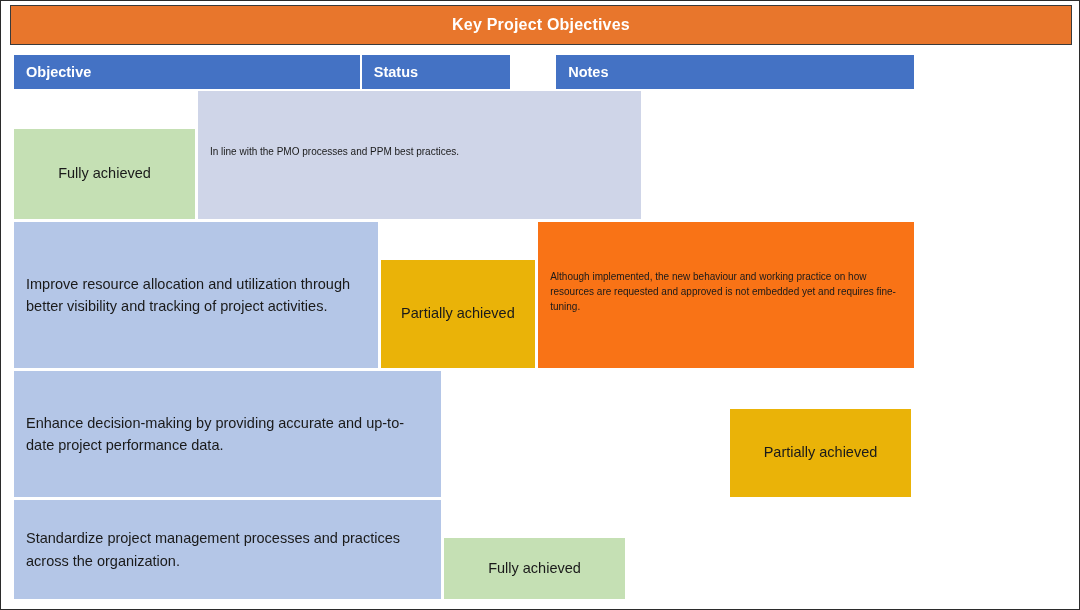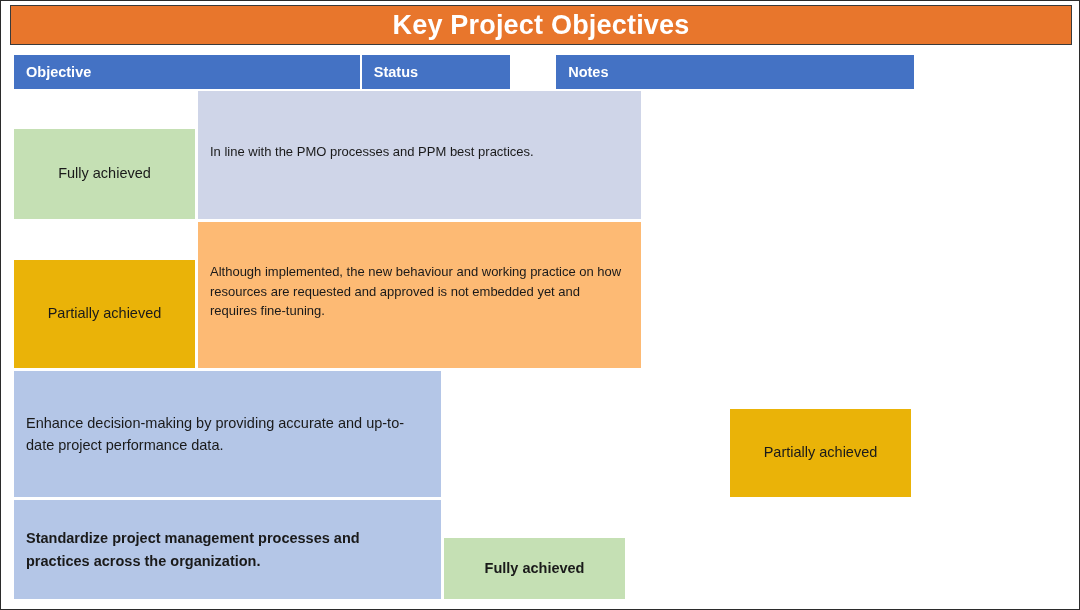--- a/index.html
+++ b/index.html
@@ -34,21 +34,21 @@
     height: 40px;
     background: #E8762C;
     border: 1px solid #3a3a3a;
     box-sizing: border-box;
     display: flex;
     align-items: center;
     justify-content: center;
   }
   .title-text {
     color: #ffffff;
-    font-size: 27px;
+    font-size: 16px;
     font-weight: bold;
     letter-spacing: 0.2px;
     line-height: 1;
   }
 
   
   .table {
     position: absolute;
     left: 13px;
     top: 54px;
@@ -107,35 +107,35 @@
     line-height: 1.5;
     text-align: center;
     border-right: 3px solid #ffffff;
     padding: 6px 8px;
     margin-top: 38px;
   }
   .cell-notes {
     display: flex;
     align-items: center;
     padding: 3px 14px 10px 12px;
-    font-size: 13px;
+    font-size: 10px;
     line-height: 1.52;
   }
 
   .status-green  { background: #C5E0B4; }
   .status-yellow { background: #eab308; }
 
   .notes-dark  { background: #CFD5E8; }
-  .notes-light { background: #fdba74; }
+  .notes-light { background: #f97316; }
 
   
   .h-r1 { height: 128px; }
   .h-r2 { height: 146px; }
   .h-r3 { height: 126px; justify-content: space-between; }
-  .h-r4 { height: 99px; font-weight: bold; }
+  .h-r4 { height: 99px; }
 </style>
 </head>
 <body>
 
 <div class="page">
 
   <div class="title-bar">
     <span class="title-text">Key Project Objectives</span>
   </div>
 
@@ -146,20 +146,21 @@
       <div class="cell col-status head-cell">Status</div>
       <div class="cell col-notes head-cell last">Notes</div>
     </div>
 
     <div class="row body-row h-r1">
       <div class="cell col-status cell-status status-green">Fully achieved</div>
       <div class="cell col-notes cell-notes notes-dark">In line with the PMO processes and PPM best practices.</div>
     </div>
 
     <div class="row body-row h-r2">
+      <div class="cell col-objective cell-objective">Improve resource allocation and utilization through better visibility and tracking of project activities.</div>
       <div class="cell col-status cell-status status-yellow">Partially achieved</div>
       <div class="cell col-notes cell-notes notes-light">Although implemented, the new behaviour and working practice on how resources are requested and approved is not embedded yet and requires fine-tuning.</div>
     </div>
 
     <div class="row body-row h-r3">
       <div class="cell col-objective cell-objective">Enhance decision-making by providing accurate and up-to-date project performance data.</div>
       <div class="cell col-status cell-status status-yellow">Partially achieved</div>
     </div>
 
     <div class="row body-row h-r4">

